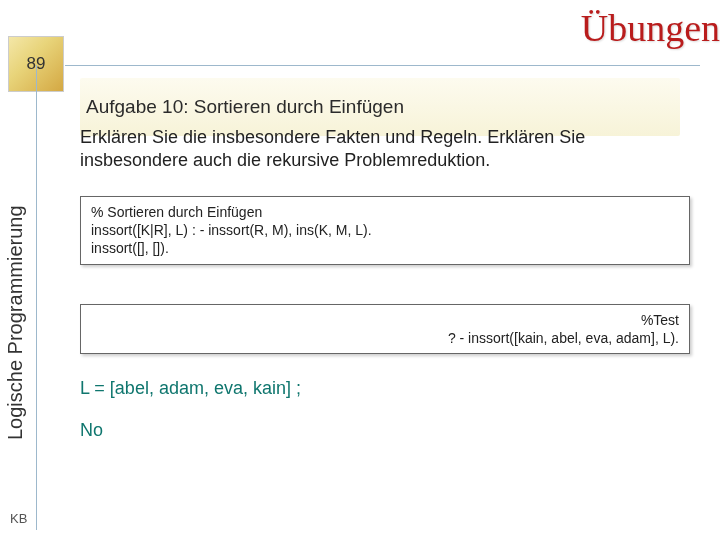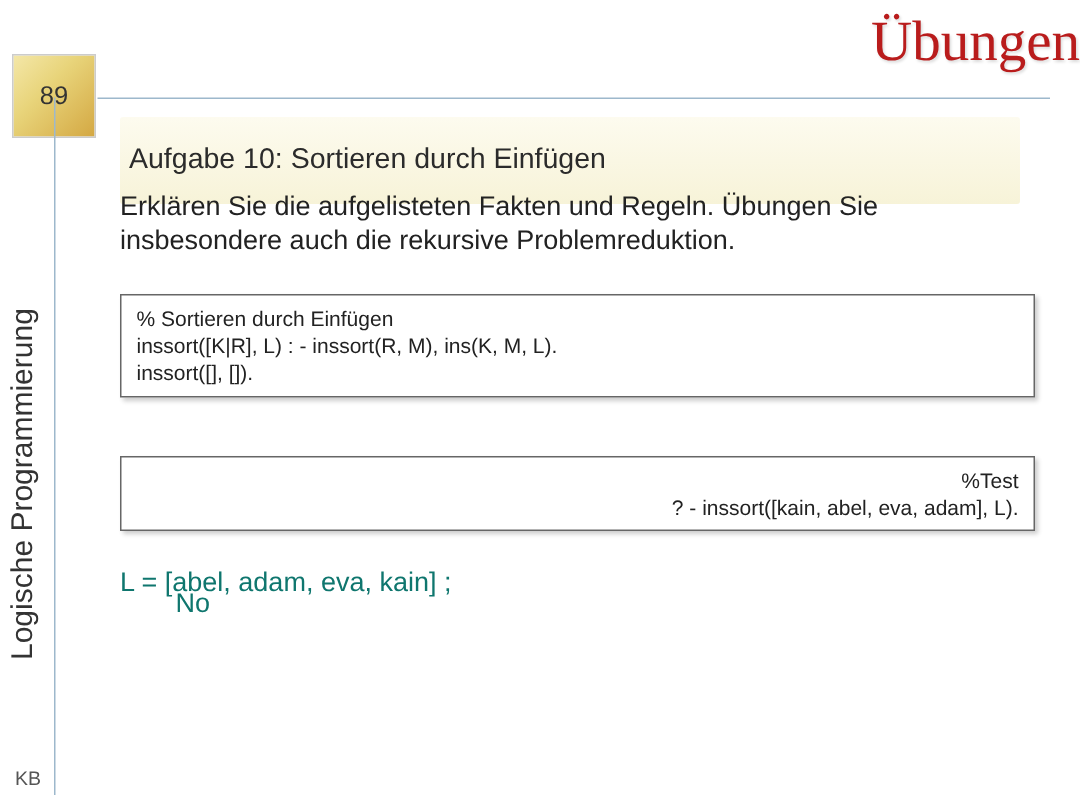--- a/index.html
+++ b/index.html
@@ -94,21 +94,21 @@
   }
   .codebox1 { top: 196px; }
   .codebox2 { top: 304px; text-align: right; }
   .result {
     position: absolute;
     left: 80px;
     font-size: 18px;
     color: #0f766e;
   }
   .result1 { top: 378px; }
-  .result2 { top: 392px; margin-left: 37px; }
+  .result2 { top: 420px; }
   .footer {
     position: absolute;
     bottom: 14px;
     left: 10px;
     font-size: 13px;
     color: #555;
   }
 </style>
 </head>
 <body>
@@ -119,21 +119,21 @@
 
 <div class="title">Übungen</div>
 
 <div class="hline hline1"></div>
 <div class="vline vline1"></div>
 
 <div class="sidebar-label">Logische Programmierung</div>
 
 <div class="subtitle">Aufgabe 10: Sortieren durch Einfügen</div>
 
-<div class="instruction">Erklären Sie die aufgelisteten Fakten und Regeln. Übungen Sie insbesondere auch die rekursive Problemreduktion.</div>
+<div class="instruction">Erklären Sie die insbesondere Fakten und Regeln. Erklären Sie insbesondere auch die rekursive Problemreduktion.</div>
 
 <div class="codebox codebox1">
   <div>% Sortieren durch Einfügen</div>
   <div>inssort([K|R], L) : - inssort(R, M), ins(K, M, L).</div>
   <div>inssort([], []).</div>
 </div>
 
 <div class="codebox codebox2">
   <div>%Test</div>
   <div>? - inssort([kain, abel, eva, adam], L).</div>

